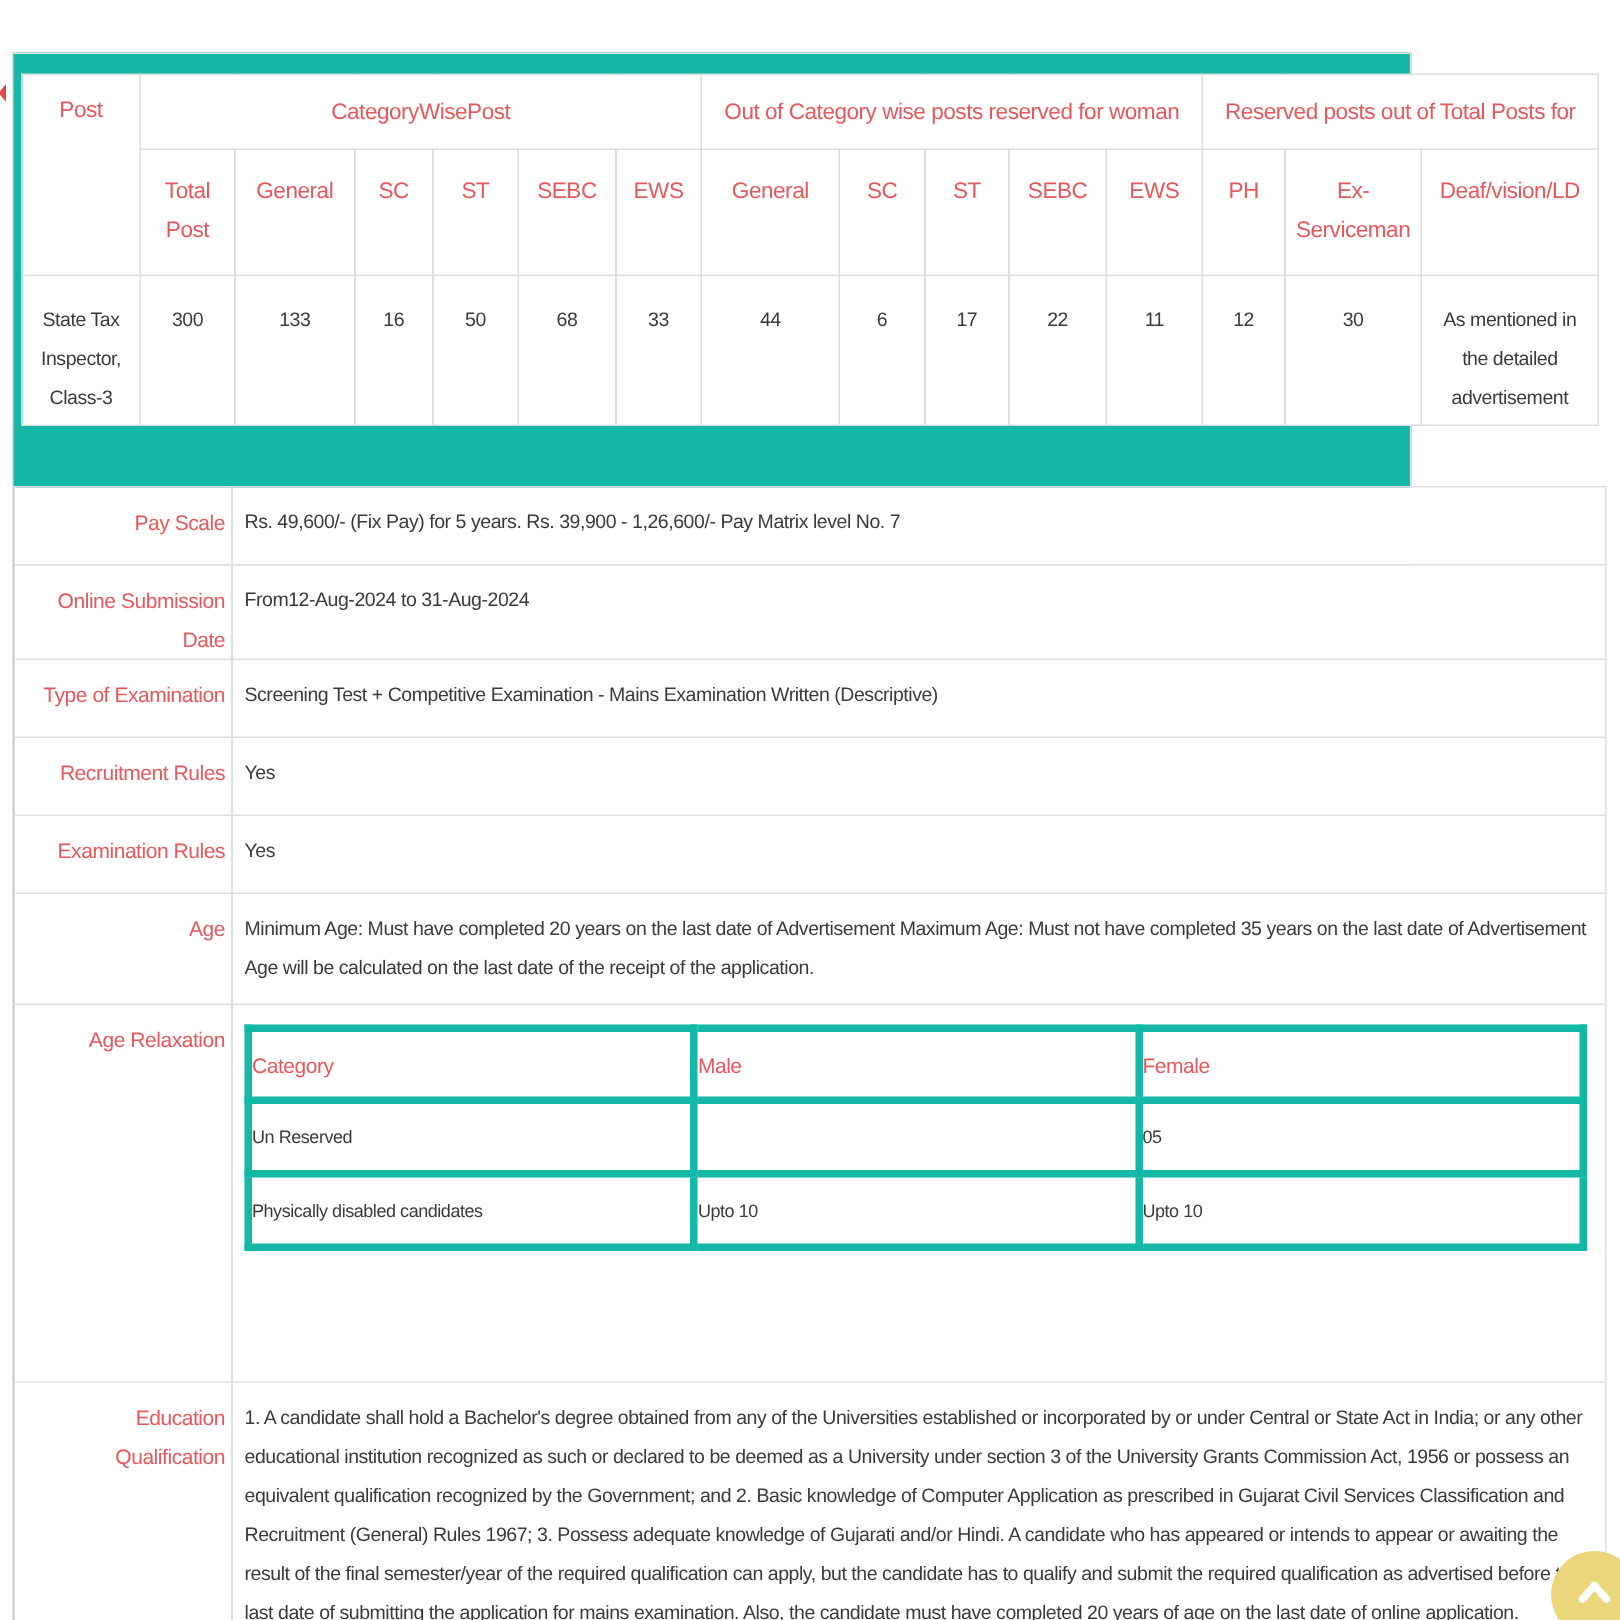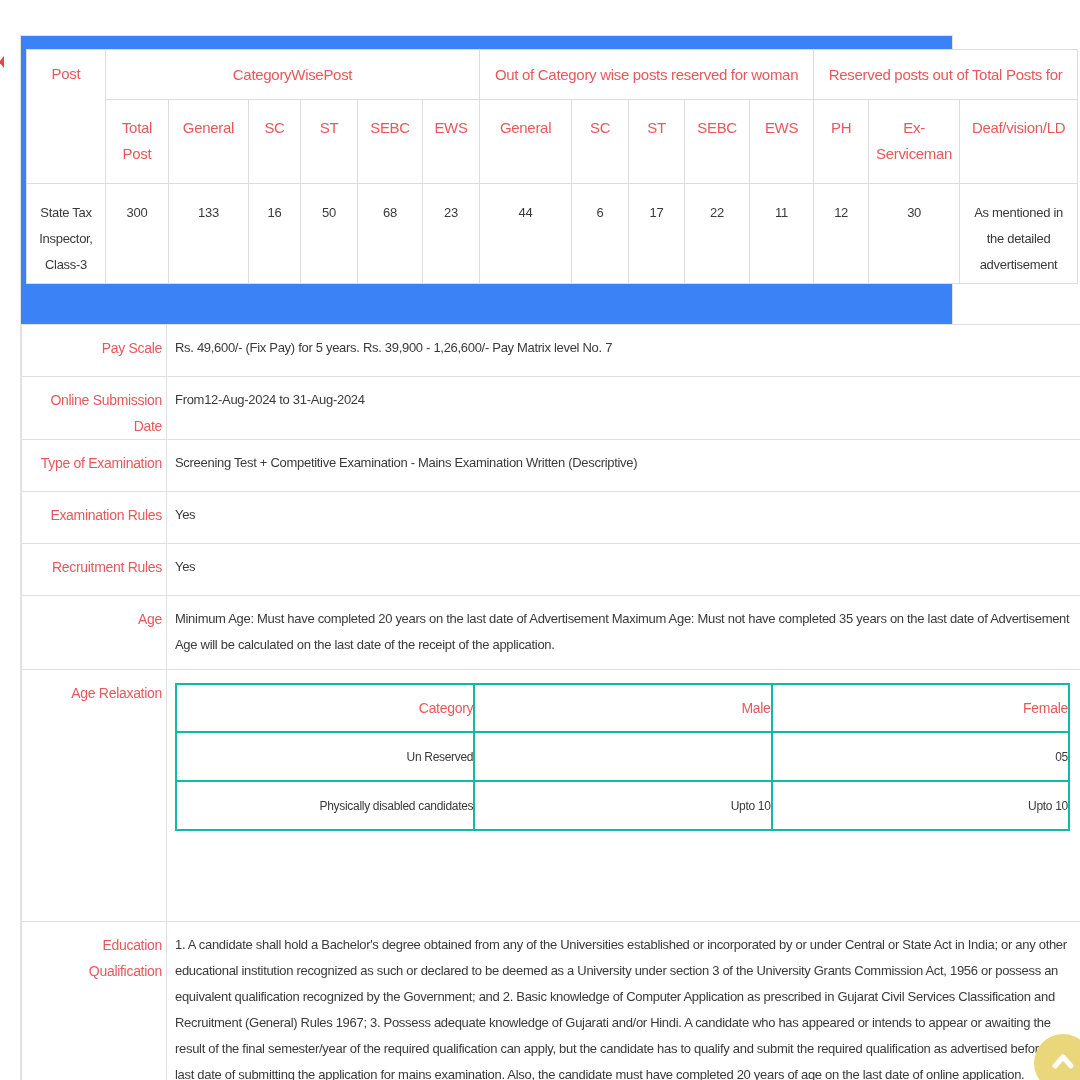--- a/index.html
+++ b/index.html
@@ -7,25 +7,25 @@
   body {
     position: relative;
     overflow: hidden;
     background: #ffffff;
     font-family: "Liberation Sans", sans-serif;
     letter-spacing: -0.3px;
     color: #3d3d3d;
   }
   .container {
     position: absolute;
-    left: 20px; top: 35px;
+    left: 8px; top: 35px;
     width: 933px; height: 1045px;
     border: 1px solid #e3e3e3;
     border-bottom: none;
-    background: #3b82f6;
+    background: #14b8a6;
   }
   
   table { border-collapse: collapse; }
   .posts-table {
     table-layout: fixed;
     width: 1051px;
     margin: 13px 0 0 5px;
   }
   .posts-table th, .posts-table td {
     border: 1px solid #dddddd;
@@ -86,22 +86,22 @@
   tr.h74 > * { height: 74px; }
   tr.h252 > * { height: 252px; }
   tr.hlast > * { height: 172px; border-bottom: none; }
   
   .relax-table {
     table-layout: fixed;
     width: 100%;
     margin-top: 3px;
   }
   .relax-table th, .relax-table td {
-    border: 2px solid #14b8a6;
-    text-align: right;
+    border: 5px solid #14b8a6;
+    text-align: left;
     vertical-align: middle;
     background: #fff;
   }
   .relax-table th {
     height: 48px;
     color: #e6585c;
     font-size: 14px;
     font-weight: normal;
   }
   .relax-table td {
@@ -182,21 +182,21 @@
       </tr>
     </thead>
     <tbody>
       <tr class="data-row">
         <td>State Tax Inspector, Class-3</td>
         <td>300</td>
         <td>133</td>
         <td>16</td>
         <td>50</td>
         <td>68</td>
-        <td>23</td>
+        <td>33</td>
         <td>44</td>
         <td>6</td>
         <td>17</td>
         <td>22</td>
         <td>11</td>
         <td>12</td>
         <td>30</td>
         <td>As mentioned in the detailed advertisement</td>
       </tr>
     </tbody>
@@ -210,25 +210,25 @@
       </tr>
       <tr class="h51">
         <th class="dlabel">Online Submission Date</th>
         <td class="dvalue">From12-Aug-2024 to 31-Aug-2024</td>
       </tr>
       <tr class="h52">
         <th class="dlabel">Type of Examination</th>
         <td class="dvalue">Screening Test + Competitive Examination - Mains Examination Written (Descriptive)</td>
       </tr>
       <tr class="h52">
+        <th class="dlabel">Recruitment Rules</th>
+        <td class="dvalue">Yes</td>
+      </tr>
+      <tr class="h52">
         <th class="dlabel">Examination Rules</th>
-        <td class="dvalue">Yes</td>
-      </tr>
-      <tr class="h52">
-        <th class="dlabel">Recruitment Rules</th>
         <td class="dvalue">Yes</td>
       </tr>
       <tr class="h74">
         <th class="dlabel">Age</th>
         <td class="dvalue">Minimum Age: Must have completed 20 years on the last date of Advertisement Maximum Age: Must not have completed 35 years on the last date of Advertisement Age will be calculated on the last date of the receipt of the application.</td>
       </tr>
       <tr class="h252">
         <th class="dlabel">Age Relaxation</th>
         <td class="dvalue">
           <table class="relax-table">

